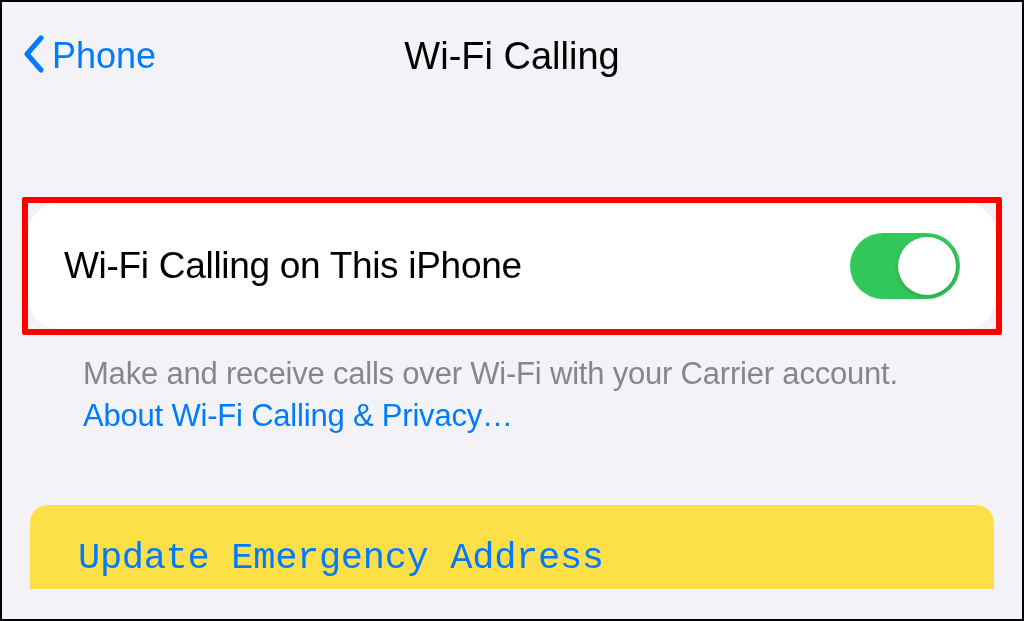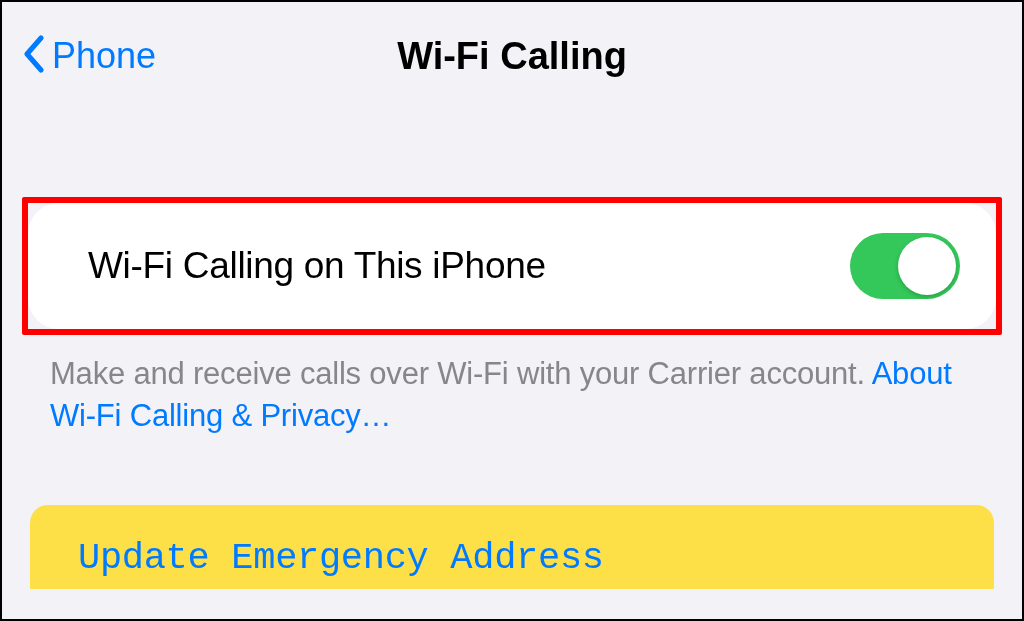--- a/index.html
+++ b/index.html
@@ -32,42 +32,42 @@
       position: absolute;
       left: 20px;
     }
     .back-chevron {
       width: 22px;
       height: 38px;
       margin-right: 8px;
     }
     .header-title {
       font-size: 38px;
-      font-weight: 700;
+      font-weight: 400;
       color: #000;
       position: absolute;
       left: 50%;
       transform: translateX(-50%);
       white-space: nowrap;
     }
     .content {
       padding: 0;
     }
     .highlighted-row {
       margin: 95px 20px 0 20px;
       border: 6px solid #ff0000;
       border-radius: 2px;
     }
     .settings-row {
       background-color: #ffffff;
       border-radius: 31px;
       display: flex;
       align-items: center;
       justify-content: space-between;
-      padding: 30px 36px 30px 60px;
+      padding: 30px 36px 30px 36px;
     }
     .row-label {
       font-size: 37px;
       font-weight: 400;
       color: #000;
       letter-spacing: -0.3px;
     }
     .toggle {
       width: 110px;
       height: 66px;
@@ -85,20 +85,21 @@
       top: 4px;
       right: 4px;
       box-shadow: 0 2px 4px rgba(0,0,0,0.2);
     }
     .footer-text {
       padding: 18px 48px 0 48px;
       font-size: 31px;
       line-height: 1.35;
       color: #86868b;
       letter-spacing: -0.2px;
+      margin-left: 33px;
     }
     .footer-link {
       color: #007aff;
       cursor: pointer;
     }
     .second-row {
       margin: 68px 28px 0 28px;
       background-color: #fde047;
       border-radius: 18px 18px 0 0;
       padding: 32px 36px 10px 48px;

